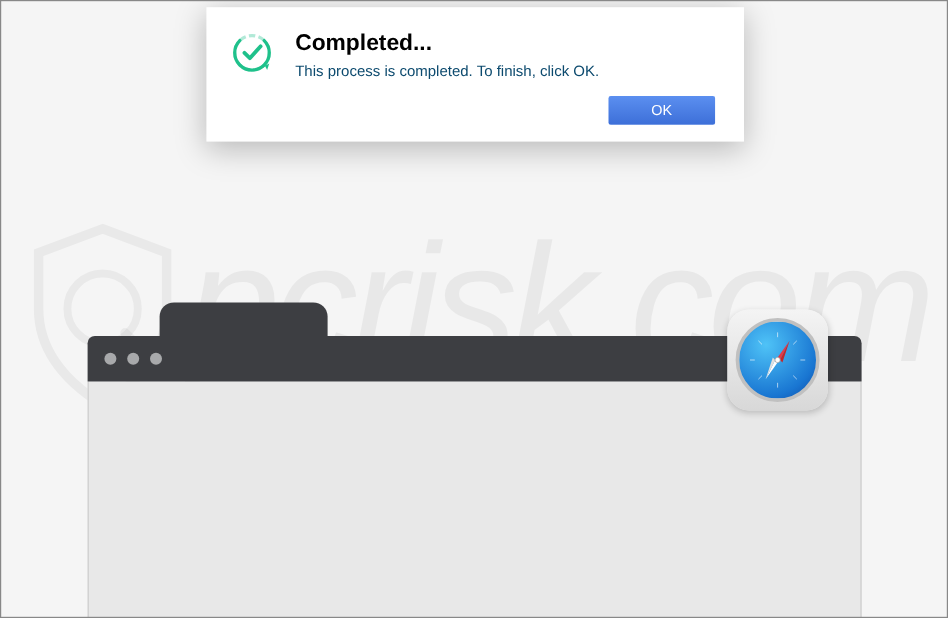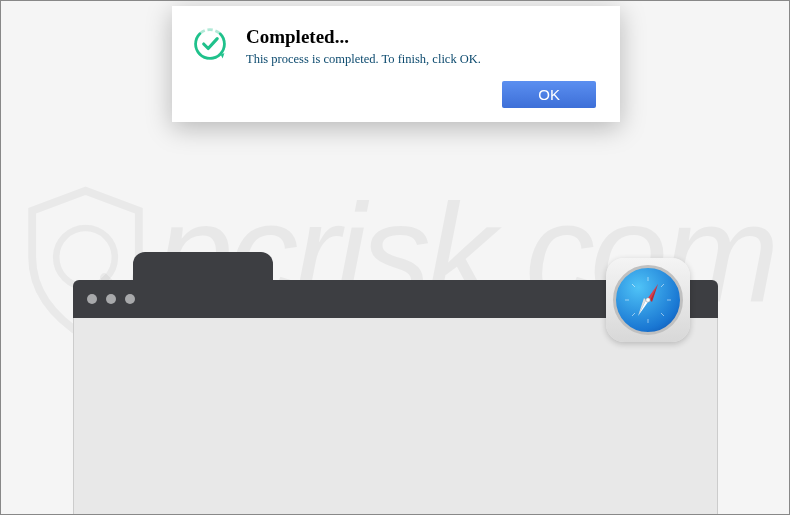--- a/index.html
+++ b/index.html
@@ -134,21 +134,20 @@
       width: 448px;
       background: #fff;
       box-shadow: 0 6px 24px rgba(0,0,0,0.25);
       z-index: 10;
       padding: 20px 24px 14px 20px;
     }
     
     .dialog-content {
       display: flex;
       gap: 18px;
-      font-family: Liberation Serif, serif;
     }
     
     .dialog-icon {
       flex-shrink: 0;
       width: 36px;
       height: 36px;
     }
     
     .dialog-text {
       flex: 1;
@@ -170,21 +169,21 @@
       display: flex;
       justify-content: flex-end;
       margin-top: 14px;
     }
     
     .ok-button {
       background: #4a7fe8;
       color: #fff;
       border: none;
       padding: 5px 36px;
-      font-size: 15px;
+      font-size: 12px;
       border-radius: 2px;
       cursor: pointer;
       background-image: linear-gradient(180deg, #5b8ff0 0%, #3d6fd8 100%);
     }
     
     
     .frame {
       position: absolute;
       top: 0;
       left: 0;

